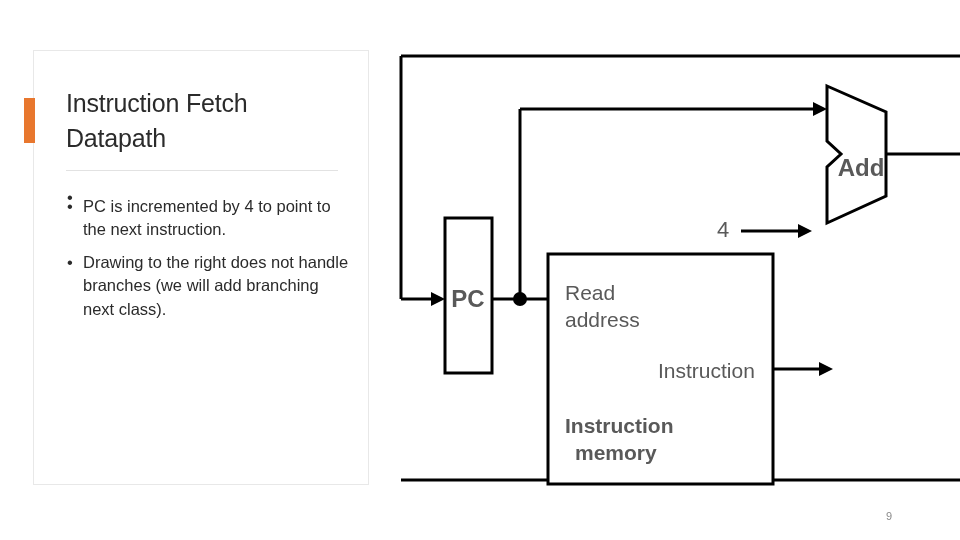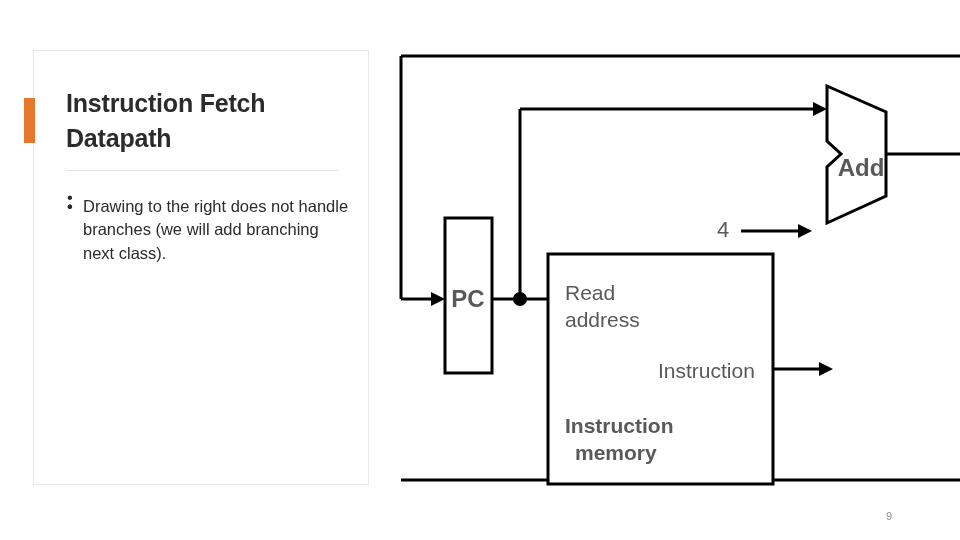--- a/index.html
+++ b/index.html
@@ -33,21 +33,21 @@
     width: 11px;
     height: 45px;
     background: #e8772e;
   }
   .title {
     position: absolute;
     left: 66px;
     top: 86px;
     width: 270px;
     font-size: 25px;
-    font-weight: bold;
+    font-weight: normal;
     color: #2b2b2b;
     line-height: 1.38;
     letter-spacing: -0.2px;
   }
   .title-rule {
     position: absolute;
     left: 66px;
     top: 170px;
     width: 272px;
     height: 1px;
@@ -105,20 +105,21 @@
 
 <div class="title">Instruction Fetch Datapath</div>
 <div class="title-rule"></div>
 
 <div class="bullets">
   <div class="bullet">
     <span class="dot">•</span>
   </div>
   <div class="bullet">
     <span class="dot">•</span>
+    <span>PC is incremented by 4 to point to the next instruction.</span>
   </div>
   <div class="bullet">
     <span class="dot">•</span>
     <span>Drawing to the right does not handle branches (we will add branching next class).</span>
   </div>
 </div>
 
 <div class="diagram">
   <svg width="577" height="447" viewBox="0 0 577 447" xmlns="http://www.w3.org/2000/svg">
 

